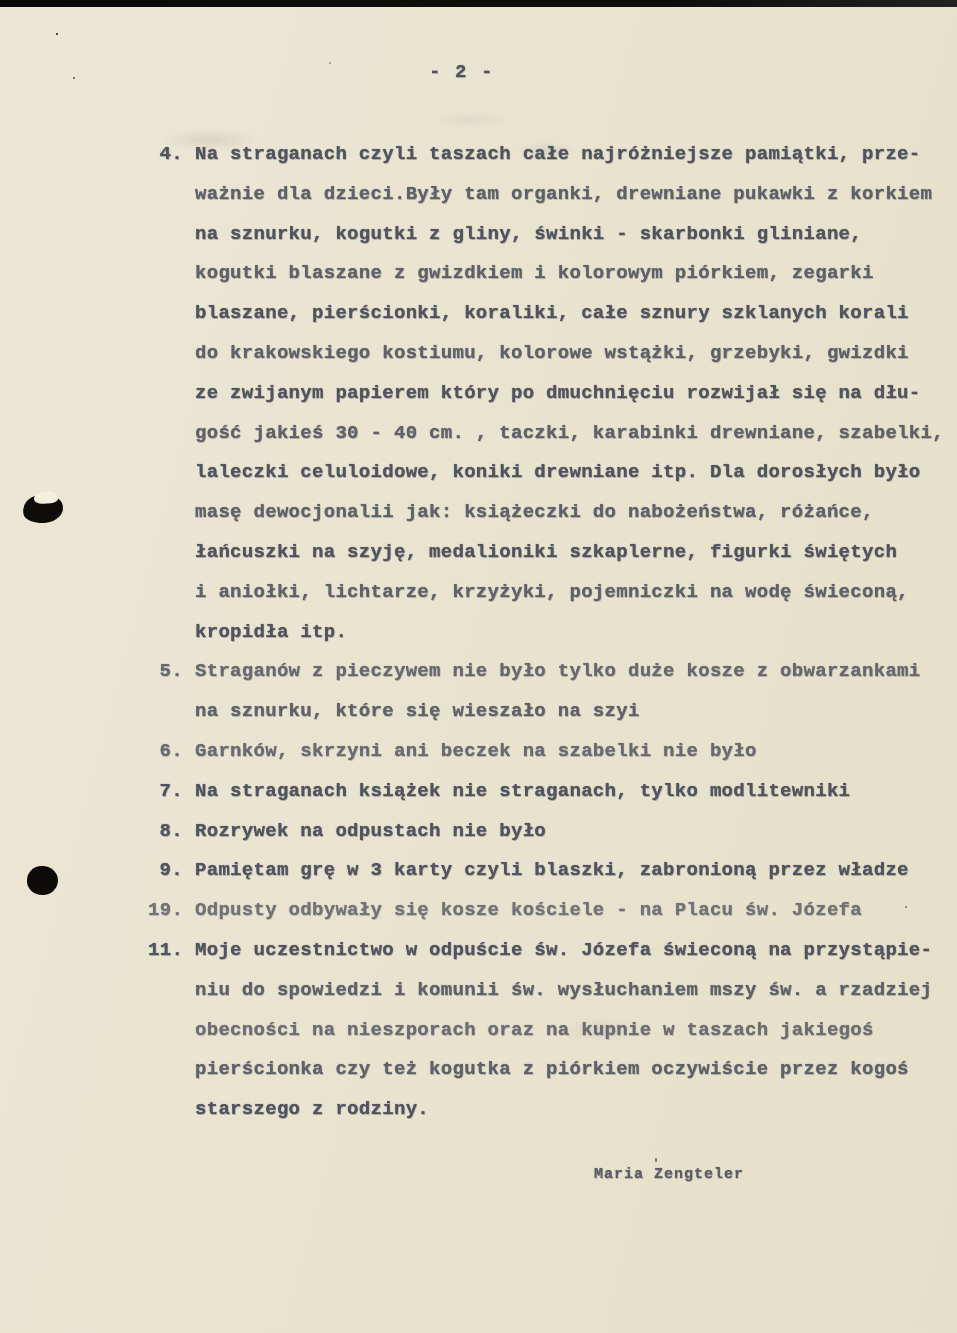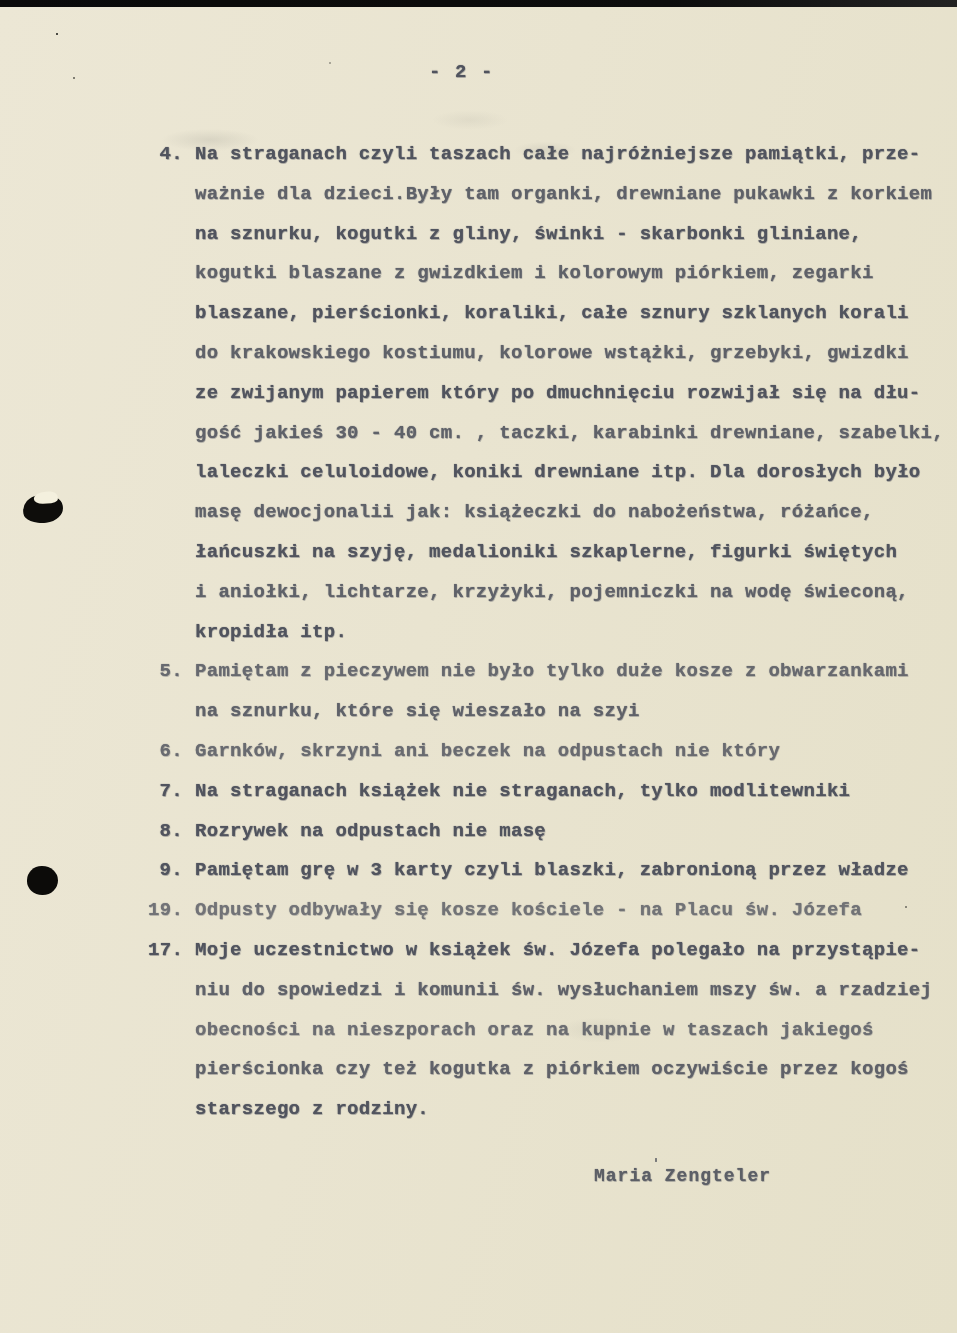--- a/index.html
+++ b/index.html
@@ -54,21 +54,21 @@
 
   
   .item .line:nth-child(2n) { opacity: .9; }
   .item:nth-child(2) .line:nth-child(1) { opacity: .85; }
   .item:nth-child(3) { opacity: .84; }
   .item:nth-child(7) { opacity: .78; }
   .item:nth-child(8) .line:nth-child(3) { opacity: .82; }
 
   .signature {
     position: absolute; left: 594px; top: 1166px;
-    font-size: 18px; letter-spacing: 1px; white-space: pre; opacity: .92;
+    font-size: 15px; letter-spacing: 1px; white-space: pre; opacity: .92;
   }
 
   
   .mark-blot {
     position: absolute; left: 23px; top: 495px; width: 40px; height: 28px;
     background: #0e0d0b;
     border-radius: 45% 55% 50% 60% / 60% 50% 55% 45%;
     transform: rotate(-6deg);
   }
   .mark-blot::after {
@@ -105,46 +105,46 @@
       <div class="line cont">ze zwijanym papierem który po dmuchnięciu rozwijał się na dłu-</div>
       <div class="line cont">gość jakieś 30 - 40 cm. , taczki, karabinki drewniane, szabelki,</div>
       <div class="line cont">laleczki celuloidowe, koniki drewniane itp. Dla dorosłych było</div>
       <div class="line cont">masę dewocjonalii jak: książeczki do nabożeństwa, różańce,</div>
       <div class="line cont">łańcuszki na szyję, medalioniki szkaplerne, figurki świętych</div>
       <div class="line cont">i aniołki, lichtarze, krzyżyki, pojemniczki na wodę świeconą,</div>
       <div class="line cont">kropidła itp.</div>
     </div>
 
     <div class="item">
-      <div class="line first"><span class="num">5.</span><span>Pamiętam z pieczywem nie było tylko duże kosze z obwarzankami</span></div>
+      <div class="line first"><span class="num">5.</span><span>Straganów z pieczywem nie było tylko duże kosze z obwarzankami</span></div>
       <div class="line cont">na sznurku, które się wieszało na szyi</div>
     </div>
 
     <div class="item">
-      <div class="line first"><span class="num">6.</span><span>Garnków, skrzyni ani beczek na odpustach nie który</span></div>
+      <div class="line first"><span class="num">6.</span><span>Garnków, skrzyni ani beczek na szabelki nie było</span></div>
     </div>
 
     <div class="item">
       <div class="line first"><span class="num">7.</span><span>Na straganach książek nie straganach, tylko modlitewniki</span></div>
     </div>
 
     <div class="item">
-      <div class="line first"><span class="num">8.</span><span>Rozrywek na odpustach nie masę</span></div>
+      <div class="line first"><span class="num">8.</span><span>Rozrywek na odpustach nie było</span></div>
     </div>
 
     <div class="item">
       <div class="line first"><span class="num">9.</span><span>Pamiętam grę w 3 karty czyli blaszki, zabronioną przez władze</span></div>
     </div>
 
     <div class="item">
       <div class="line first"><span class="num">19.</span><span>Odpusty odbywały się kosze kościele - na Placu św. Józefa</span></div>
     </div>
 
     <div class="item">
-      <div class="line first"><span class="num">17.</span><span>Moje uczestnictwo w książek św. Józefa polegało na przystąpie-</span></div>
+      <div class="line first"><span class="num">11.</span><span>Moje uczestnictwo w odpuście św. Józefa świeconą na przystąpie-</span></div>
       <div class="line cont">niu do spowiedzi i komunii św. wysłuchaniem mszy św. a rzadziej</div>
       <div class="line cont">obecności na nieszporach oraz na kupnie w taszach jakiegoś</div>
       <div class="line cont">pierścionka czy też kogutka z piórkiem oczywiście przez kogoś</div>
       <div class="line cont">starszego z rodziny.</div>
     </div>
 
   </div>
 
   <div class="signature ink">Maria Zengteler</div>
 

